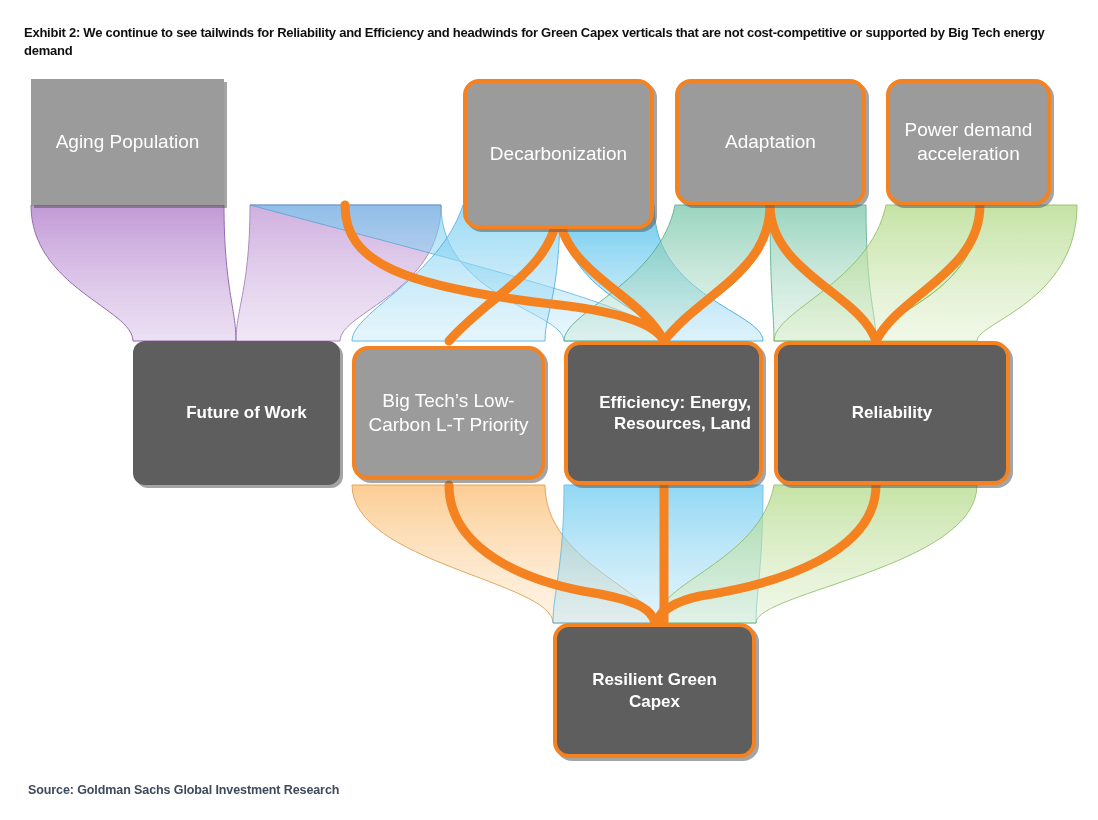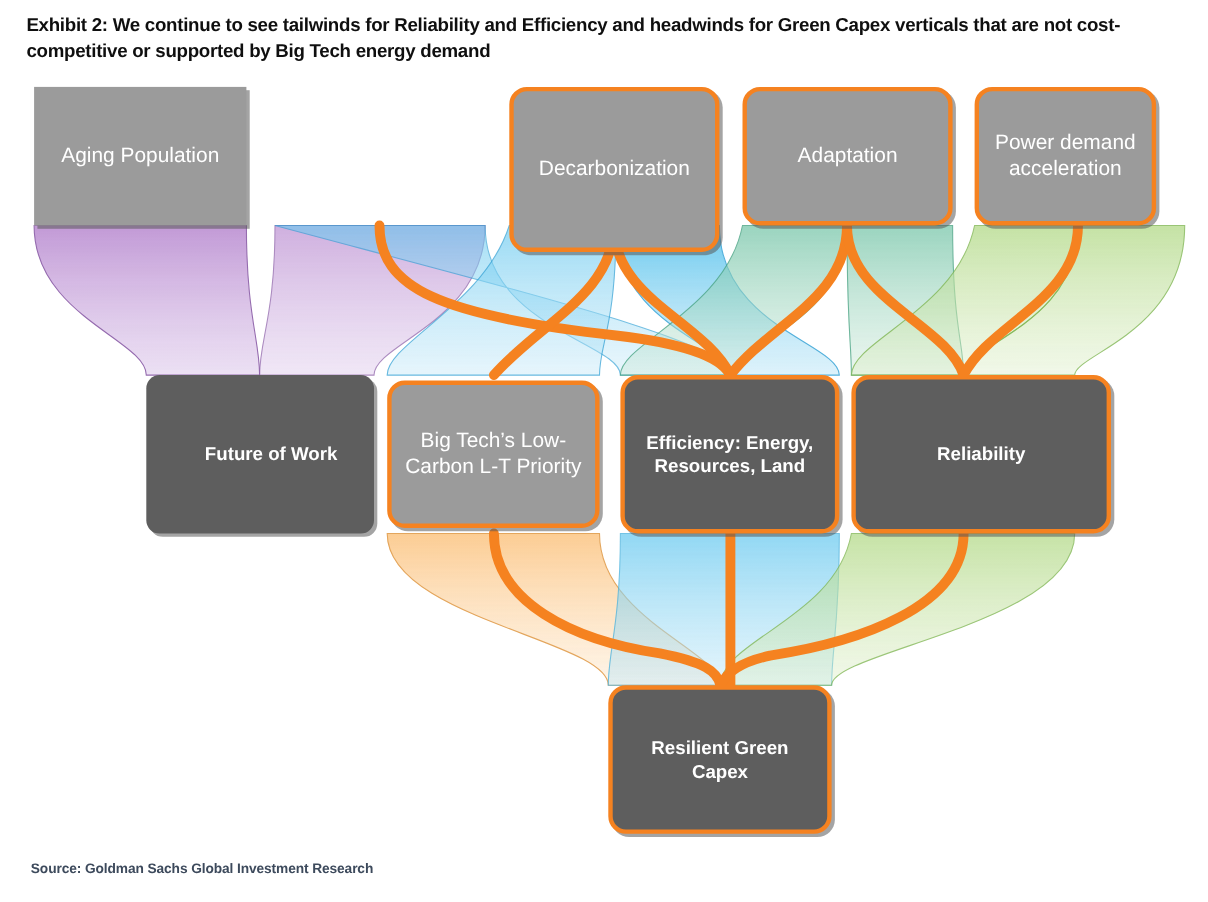--- a/index.html
+++ b/index.html
@@ -11,23 +11,23 @@
     width: 1098px;
     height: 820px;
     font-family: "Liberation Sans", sans-serif;
     position: relative;
     overflow: hidden;
   }
 
   #title {
     position: absolute;
     left: 24px;
-    top: 11px;
+    top: 24px;
     width: 1058px;
-    font-size: 17px;
+    font-size: 13px;
     font-weight: bold;
     color: #0f0f0f;
     line-height: 1.42;
     letter-spacing: -0.25px;
   }
 
   #source {
     position: absolute;
     left: 28px;
     top: 783px;
@@ -191,21 +191,21 @@
   </div>
 
   <div class="node n-dark plain-dark" style="left:133px; top:279px; width:207px; height:144px;padding-left:20px;">
     <span class="lbl">Future of Work</span>
   </div>
 
   <div class="node n-light hl" style="left:352px; top:284px; width:193px; height:134px;">
     <span class="lbl">Big Tech’s Low-Carbon L-T Priority</span>
   </div>
 
-  <div class="node n-dark hl" style="left:564px; top:279px; width:199px; height:144px;">
+  <div class="node n-dark hl" style="left:564px; top:279px; width:199px; height:144px;text-align:right;">
     <span class="lbl">Efficiency: Energy, Resources, Land</span>
   </div>
 
   <div class="node n-dark hl" style="left:774px; top:279px; width:236px; height:144px;">
     <span class="lbl">Reliability</span>
   </div>
 
   <div class="node n-dark hl" style="left:553px; top:561px; width:203px; height:135px;">
     <span class="lbl">Resilient Green Capex</span>
   </div>

